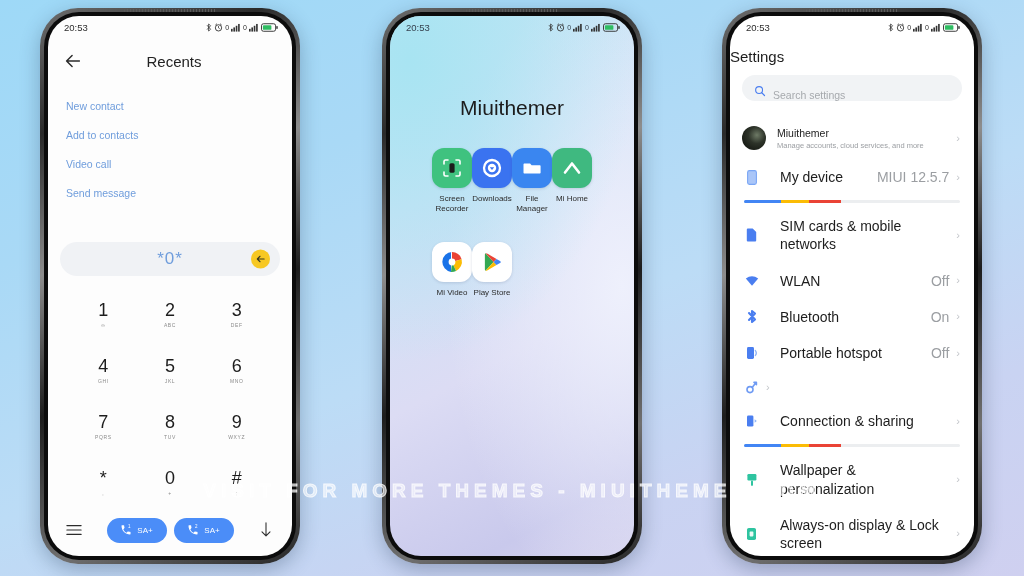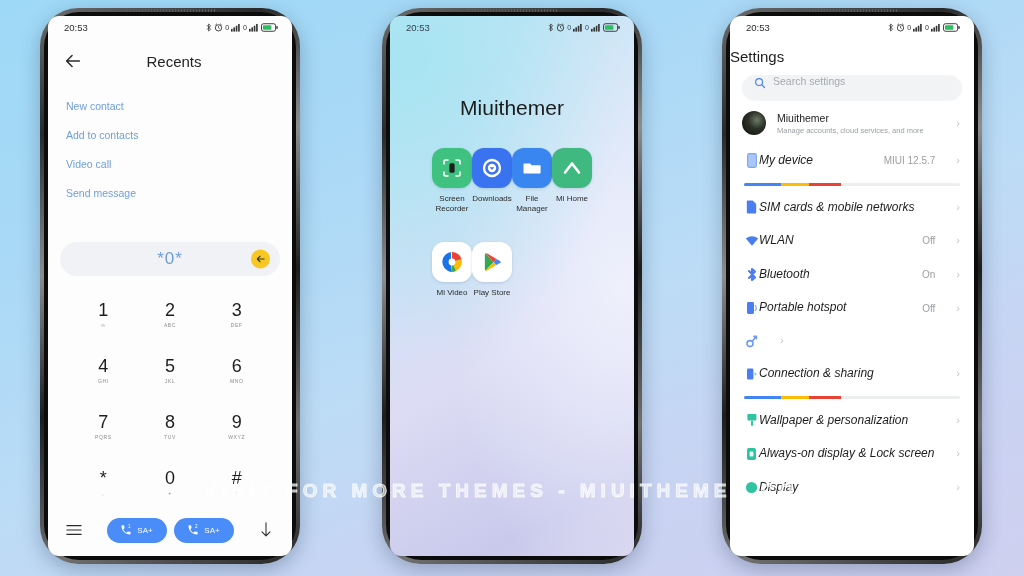--- a/index.html
+++ b/index.html
@@ -42,21 +42,21 @@
     z-index: 5;
   }
   .phone-inner {
     width: 100%; height: 100%;
     border-radius: 35px;
     background: #0c0c0c;
     padding: 4px;
   }
   .screen {
     width: 100%; height: 100%;
-    border-radius: 11px;
+    border-radius: 31px;
     overflow: hidden;
     position: relative;
     background: #5eead4;
   }
   #phone-left  { left: 40px; }
   #phone-mid   { left: 382px; }
   #phone-right { left: 722px; }
 
   .speaker-grille {
     position: absolute;
@@ -162,42 +162,42 @@
   }
   .app-label {
     margin-top: 6px; font-size: 8px; color: #2b2b2b;
     text-align: center; line-height: 1.25; max-width: 58px;
   }
 
   
   .settings { height: 100%; background: #fff; display: flex; flex-direction: column; }
   .settings-title { font-size: 15px; color: #1d1d1d; padding: 10px 0 8px; }
   .search-bar {
-    margin: 2px 12px 1px; height: 26px; border-radius: 14px; background: #f1f3f5;
-    display: flex; align-items: flex-start; gap: 7px; padding: 0 12px; cursor: text;
+    margin: 2px 12px 16px; height: 26px; border-radius: 14px; background: #f1f3f5;
+    display: flex; align-items: flex-end; gap: 7px; padding: 0 12px; cursor: text;
   }
   .search-placeholder { font-size: 10.5px; color: #a6a9ad; }
   .settings-list { flex: 1; overflow: hidden; }
   .account-row {
     display: flex; align-items: center; padding: 9px 14px 9px 12px; cursor: pointer;
   }
   .avatar {
     width: 24px; height: 24px; border-radius: 50%;
     background: radial-gradient(circle at 62% 38%, #6e7a66 0%, #2d3329 40%, #0a0c08 100%);
     flex: 0 0 24px;
   }
   .account-text { flex: 1; margin-left: 11px; }
   .account-name { font-size: 10.5px; color: #1d1d1d; }
   .account-sub { font-size: 7.5px; color: #9b9ea2; margin-top: 2px; }
   .set-row {
     display: flex; align-items: center; padding: 9px 14px 9px 14px; cursor: pointer; min-height: 31px;
   }
   .set-ico { width: 15px; flex: 0 0 15px; display: flex; align-items: center; justify-content: center; }
-  .set-label { flex: 1; margin-left: 0; font-size: 12px; color: #1d1d1d; line-height: 1.3; font-style: italic; }
-  .set-value { font-size: 10px; color: #9b9ea2; margin-right: 21px; }
+  .set-label { flex: 1; margin-left: 21px; font-size: 14px; color: #1d1d1d; line-height: 1.3; }
+  .set-value { font-size: 14px; color: #9b9ea2; margin-right: 7px; }
   .chev { color: #c3c6ca; font-size: 11px; line-height: 1; }
   .color-divider {
     height: 3px; margin: 5px 14px 5px; border-radius: 2px;
     background: #eceef0; display: flex; overflow: hidden;
   }
   .color-divider i { display: block; height: 100%; }
   .cd-blue { width: 17%; background: #4285f4; }
   .cd-yellow { width: 13%; background: #fbbc05; }
   .cd-red { width: 15%; background: #ea4335; }
 </style>

